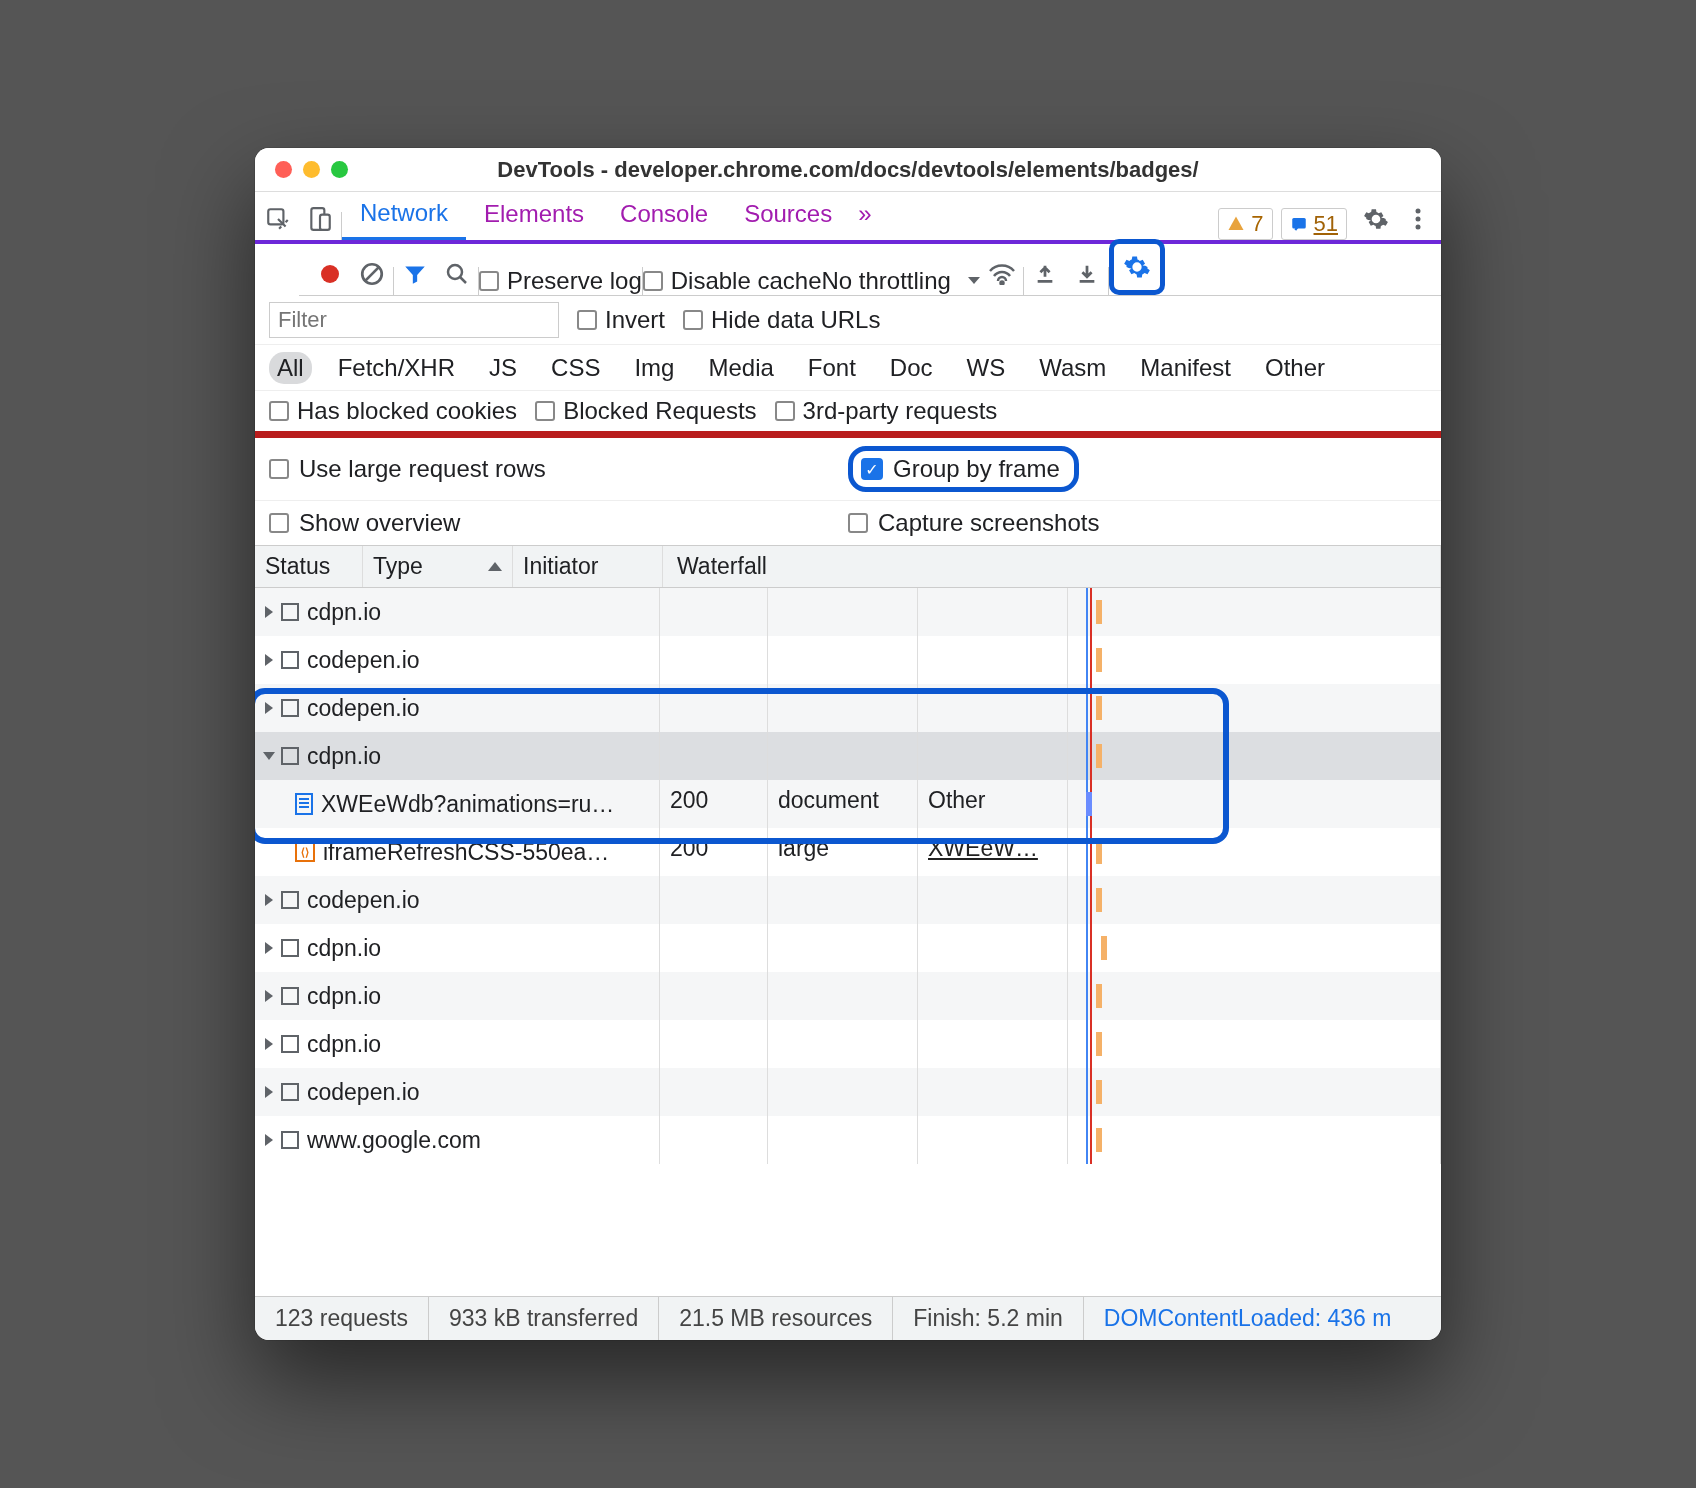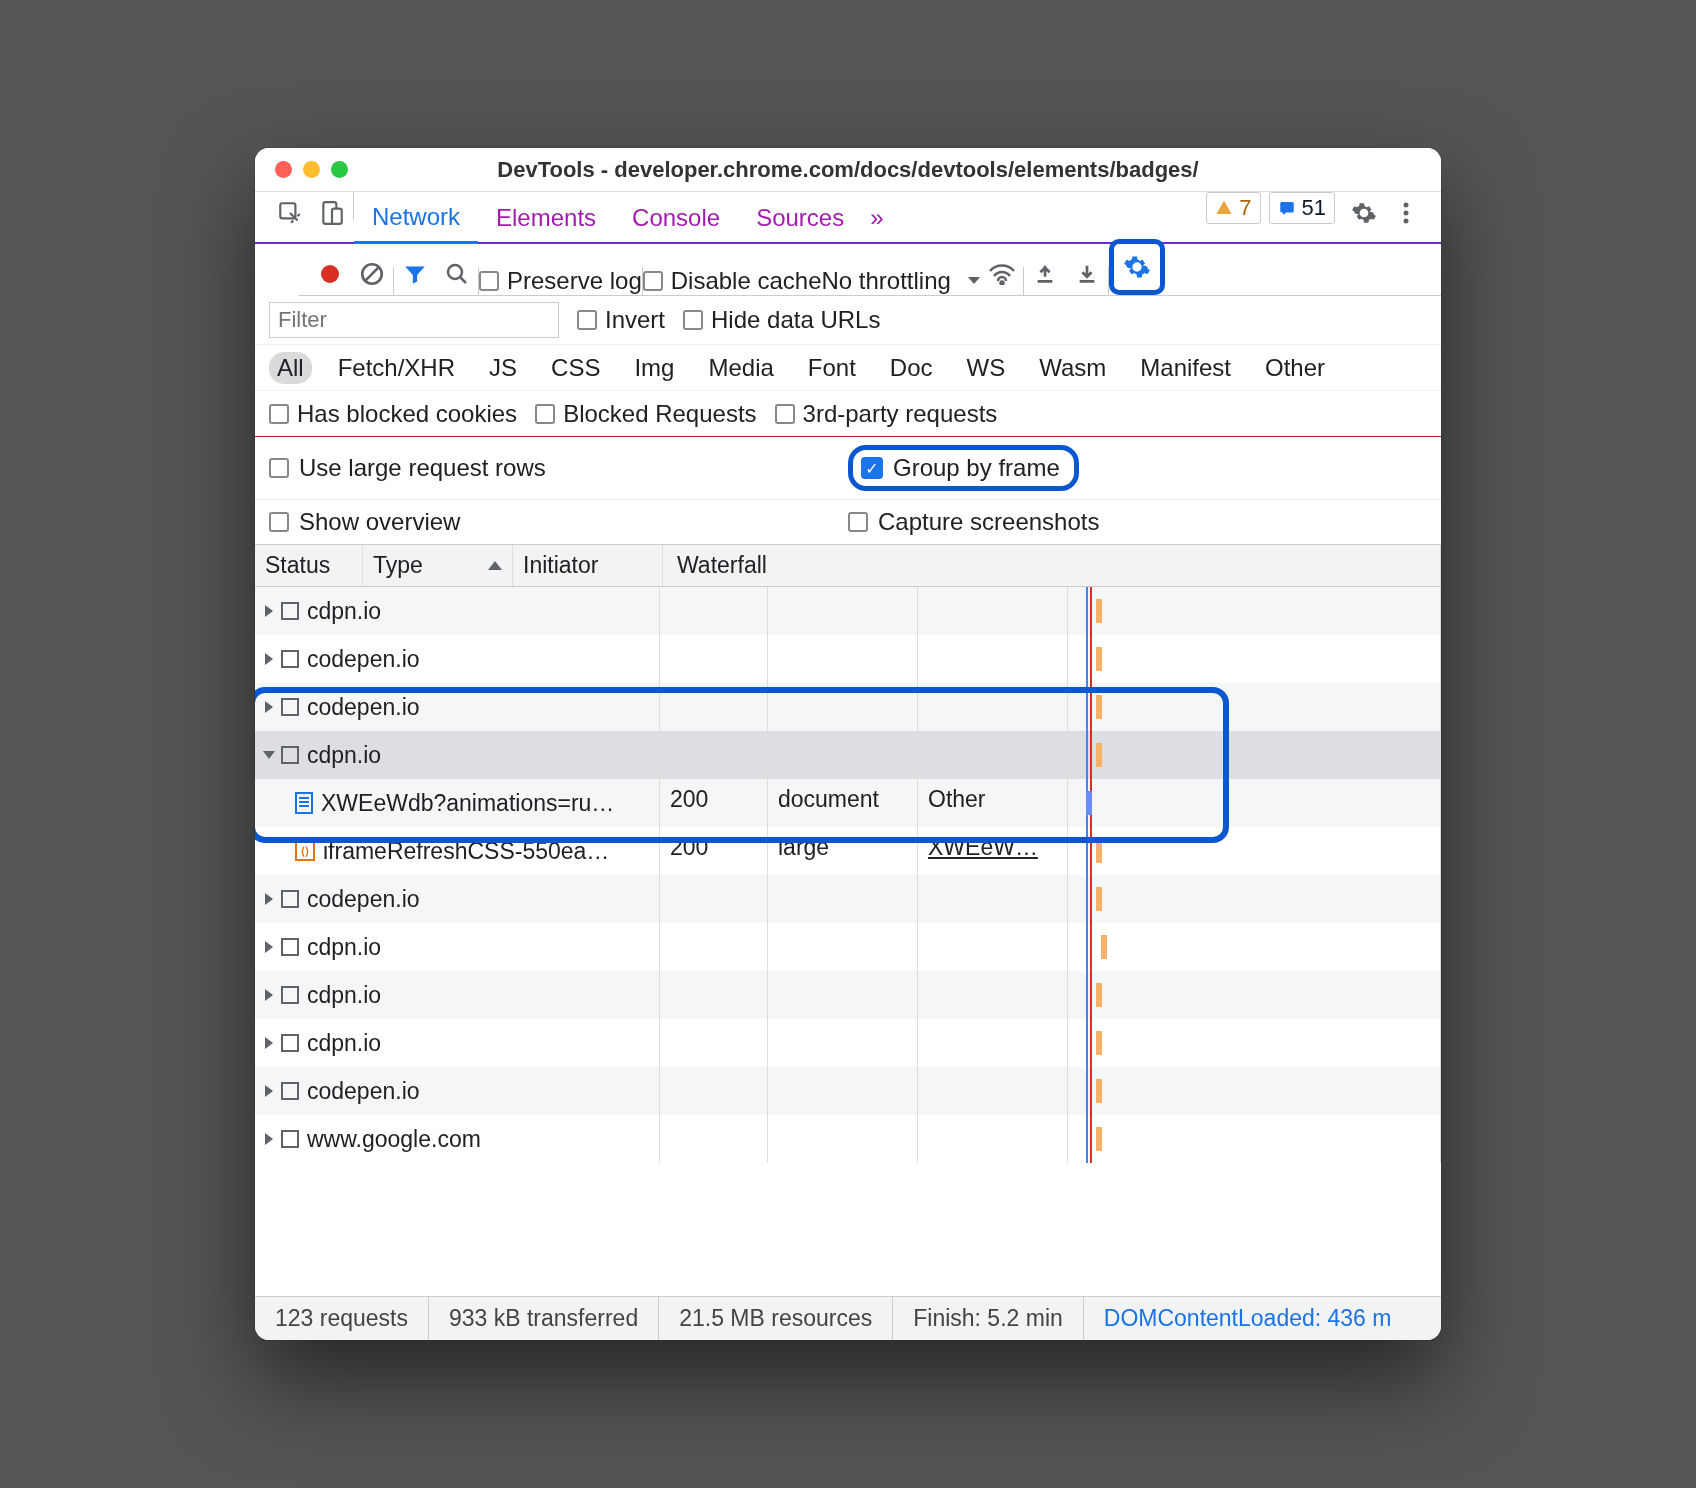--- a/index.html
+++ b/index.html
@@ -7,28 +7,28 @@
   .window { width: 1186px; height: 1192px; background: #fff; border-radius: 14px; overflow: hidden; box-shadow: 0 40px 90px rgba(0,0,0,.55), 0 0 0 1px rgba(0,0,0,.1); display:flex; flex-direction:column; }
 
   
   .titlebar { height: 44px; display:flex; align-items:center; position:relative; background:#fff; border-bottom:1px solid #ddd; }
   .traffic { display:flex; gap:11px; padding-left:20px; }
   .dot { width:17px; height:17px; border-radius:50%; }
   .dot.red{background:#ff5f57;} .dot.yellow{background:#febc2e;} .dot.green{background:#28c840;}
   .title { position:absolute; left:0; right:0; text-align:center; font-weight:700; font-size:22px; color:#333; pointer-events:none;}
 
   
-  .tabs { height:52px; display:flex; align-items:flex-start; border-bottom:2px solid #6d28d9; padding:0 14px; gap:0; }
+  .tabs { height:52px; display:flex; align-items:flex-end; border-bottom:4px solid #6d28d9; padding:0 2px; gap:0; }
   .ico-btn { width:42px; height:42px; display:flex; align-items:center; justify-content:center; color:#5f6368; cursor:pointer; }
   .tab { padding:0 18px; height:52px; display:flex; align-items:center; color:#a21caf; font-size:24px; cursor:pointer; }
   .tab.active { color:#1a73e8; border-bottom:3px solid #1a73e8; font-weight:400; }
   .spacer { flex:1; }
   .badge { border:1px solid #ccc; border-radius:3px; padding:2px 8px; display:flex; align-items:center; gap:6px; font-size:22px; margin-right:8px; cursor:pointer;}
   .badge.warn { color:#a86500; }
-  .badge.info { color:#0f172a; }
+  .badge.info { color:#a16207;text-decoration:underline; }
 
   
   .toolbar { height:52px; display:flex; align-items:flex-end; border-bottom:1px solid #ccc; padding:0 10px; gap:0;margin-left:44px; }
   .rec { width:18px; height:18px; border-radius:50%; background:#d93025; }
   .divider { width:1px; height:28px; background:#ccc; }
   .check { display:flex; align-items:center; gap:8px; font-size:24px; color:#202124; }
   .cbox { width:20px; height:20px; border:2px solid #888; border-radius:3px; display:inline-block; }
   .select { display:flex; align-items:center; gap:16px; font-size:24px; }
   .gear-highlight { border:5px solid #0b57d0; border-radius:10px; padding:2px; }
 
@@ -223,21 +223,21 @@
       <span class="pill">Img</span>
       <span class="pill">Media</span>
       <span class="pill">Font</span>
       <span class="pill">Doc</span>
       <span class="pill">WS</span>
       <span class="pill">Wasm</span>
       <span class="pill">Manifest</span>
       <span class="pill">Other</span>
     </div>
 
-  <div class="filter-row" style="border-bottom:1px solid #b91c1c">
+  <div class="filter-row" style="border-bottom:7px solid #b91c1c">
     <label class="check">
         <span class="cbox"></span>
         <span>Has blocked cookies</span>
       </label>
     <label class="check">
         <span class="cbox"></span>
         <span>Blocked Requests</span>
       </label>
     <label class="check">
         <span class="cbox"></span>

